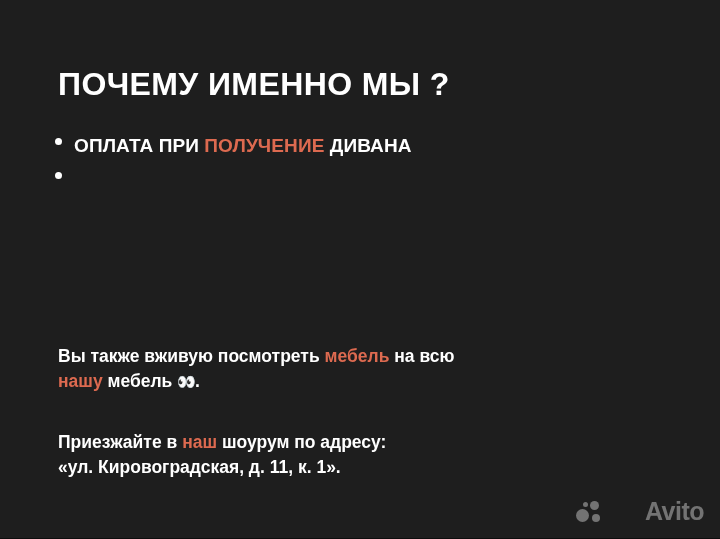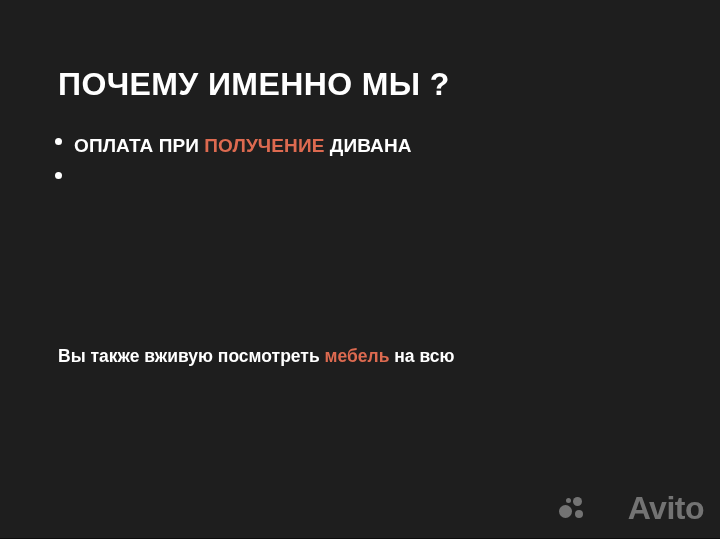--- a/index.html
+++ b/index.html
@@ -107,21 +107,21 @@
     position: absolute;
     border-radius: 50%;
     background: #b9b9b9;
     display: block;
   }
   .wm-dot-big   { width: 13px; height: 13px; left: 0px;  top: 8px; }
   .wm-dot-med   { width: 9px;  height: 9px;  left: 14px; top: 0px; }
   .wm-dot-small { width: 5px;  height: 5px;  left: 7px;  top: 1px; }
   .wm-dot-mid   { width: 8px;  height: 8px;  left: 16px; top: 13px; }
   .wm-text {
-    font-size: 32px;
+    font-size: 25px;
     font-weight: 700;
     color: #b9b9b9;
     letter-spacing: -0.5px;
     line-height: 1;
     margin-left: 40px;
   }
 </style>
 </head>
 <body>
 
@@ -134,22 +134,27 @@
         <span class="bullet-dot"></span>
         <span class="bullet-text"><span>ОПЛАТА ПРИ </span><span class="hl">ПОЛУЧЕНИЕ</span><span> ДИВАНА</span></span>
       </li>
       <li class="bullet-row">
         <span class="bullet-dot"></span>
       </li>
     </ul>
 
   <div class="para para-1" id="para-1">
       <div><span>Вы также вживую посмотреть </span><span class="hl">мебель</span><span> на всю</span></div>
+      <div><span class="hl">нашу</span><span> мебель </span><span class="eyes">👀</span><span>.</span></div>
     </div>
 
+  <div class="para para-2" id="para-2">
+      <div><span>Приезжайте в </span><span class="hl">наш</span><span> шоурум по адресу:</span></div>
+      <div><span>«ул. Кировоградская, д. 11, к. 1».</span></div>
+    </div>
 
   <div class="watermark">
     <span class="wm-logo">
       <span class="wm-dot-small"></span>
       <span class="wm-dot-med"></span>
       <span class="wm-dot-big"></span>
       <span class="wm-dot-mid"></span>
     </span>
     <span class="wm-text">Avito</span>
   </div>

